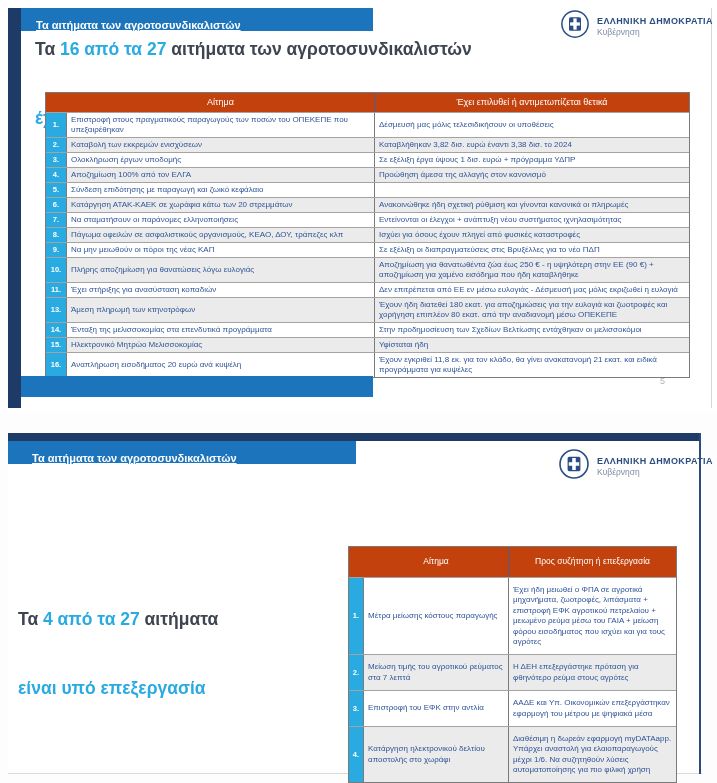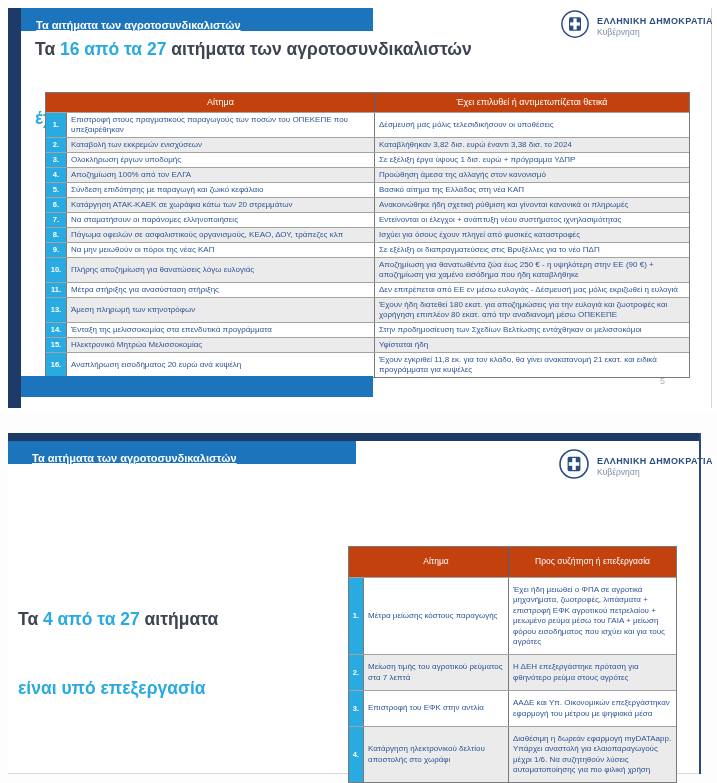--- a/index.html
+++ b/index.html
@@ -110,21 +110,20 @@
         <div class="c-status">Σε εξέλιξη έργα ύψους 1 δισ. ευρώ + πρόγραμμα ΥΔΠΡ</div>
       </div>
     <div class="trow">
         <div class="c-num">4.</div>
         <div class="c-req">Αποζημίωση 100% από τον ΕΛΓΑ</div>
         <div class="c-status">Προώθηση άμεσα της αλλαγής στον κανονισμό</div>
       </div>
     <div class="trow">
         <div class="c-num">5.</div>
         <div class="c-req">Σύνδεση επιδότησης με παραγωγή και ζωικό κεφάλαιο</div>
-        <div class="c-status">Βασικό αίτημα της Ελλάδας στη νέα ΚΑΠ</div>
       </div>
     <div class="trow">
         <div class="c-num">6.</div>
         <div class="c-req">Κατάργηση ΑΤΑΚ-ΚΑΕΚ σε χωράφια κάτω των 20 στρεμμάτων</div>
         <div class="c-status">Ανακοινώθηκε ήδη σχετική ρύθμιση και γίνονται κανονικά οι πληρωμές</div>
       </div>
     <div class="trow">
         <div class="c-num">7.</div>
         <div class="c-req">Να σταματήσουν οι παράνομες ελληνοποιήσεις</div>
         <div class="c-status">Εντείνονται οι έλεγχοι + ανάπτυξη νέου συστήματος ιχνηλασιμότητας</div>
@@ -139,21 +138,21 @@
         <div class="c-req">Να μην μειωθούν οι πόροι της νέας ΚΑΠ</div>
         <div class="c-status">Σε εξέλιξη οι διαπραγματεύσεις στις Βρυξέλλες για το νέο ΠΔΠ</div>
       </div>
     <div class="trow">
         <div class="c-num">10.</div>
         <div class="c-req">Πλήρης αποζημίωση για θανατώσεις λόγω ευλογιάς</div>
         <div class="c-status">Αποζημίωση για θανατωθέντα ζώα έως 250 € - η υψηλότερη στην ΕΕ (90 €) + αποζημίωση για χαμένο εισόδημα που ήδη καταβλήθηκε</div>
       </div>
     <div class="trow">
         <div class="c-num">11.</div>
-        <div class="c-req">Μέτρα στήριξης για ανασύσταση στήριξης</div>
+        <div class="c-req">Έχει στήριξης για ανασύσταση κοπαδιών</div>
         <div class="c-status">Δεν επιτρέπεται από ΕΕ εν μέσω ευλογιάς - Δέσμευσή μας μόλις εκριζωθεί η ευλογιά</div>
       </div>
     <div class="trow">
         <div class="c-num">13.</div>
         <div class="c-req">Άμεση πληρωμή των κτηνοτρόφων</div>
         <div class="c-status">Έχουν ήδη διατεθεί 180 εκατ. για αποζημιώσεις για την ευλογιά και ζωοτροφές και χορήγηση επιπλέον 80 εκατ. από την αναδιανομή μέσω ΟΠΕΚΕΠΕ</div>
       </div>
     <div class="trow">
         <div class="c-num">14.</div>
         <div class="c-req">Ένταξη της μελισσοκομίας στα επενδυτικά προγράμματα</div>

